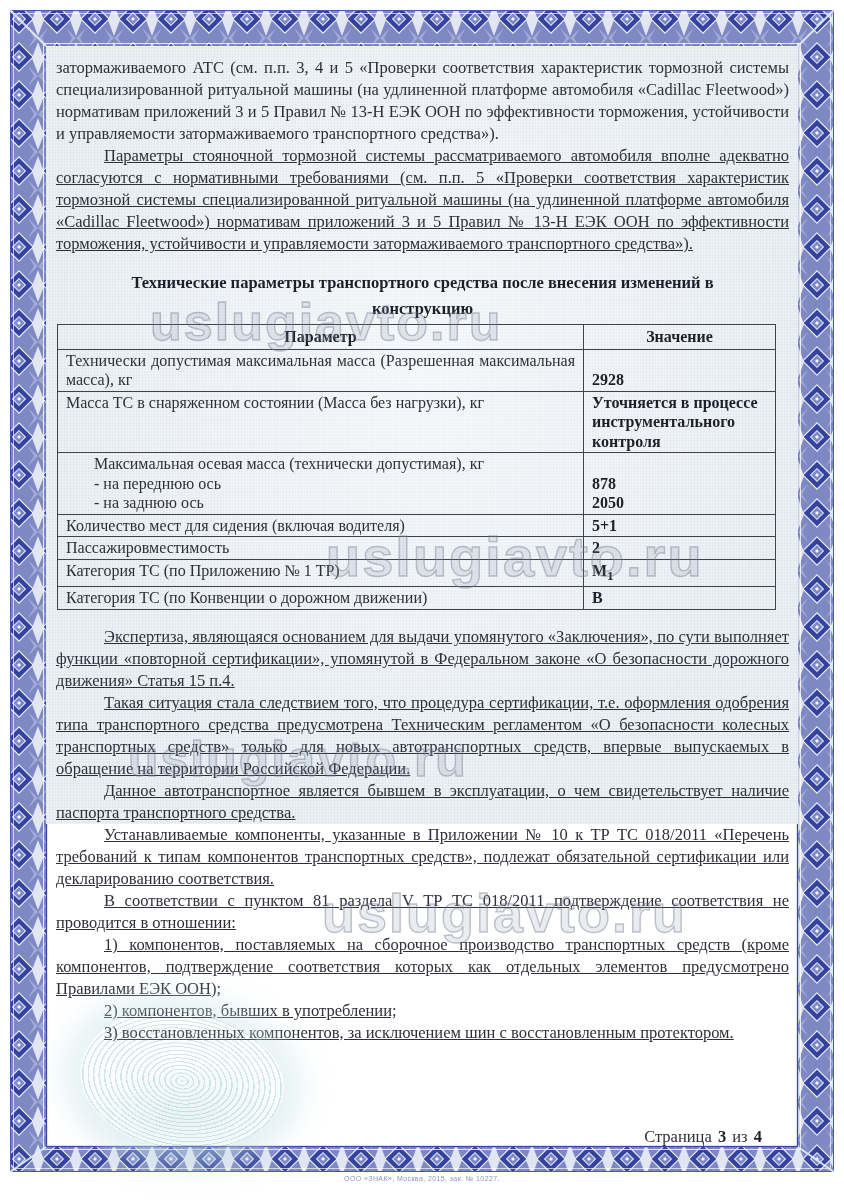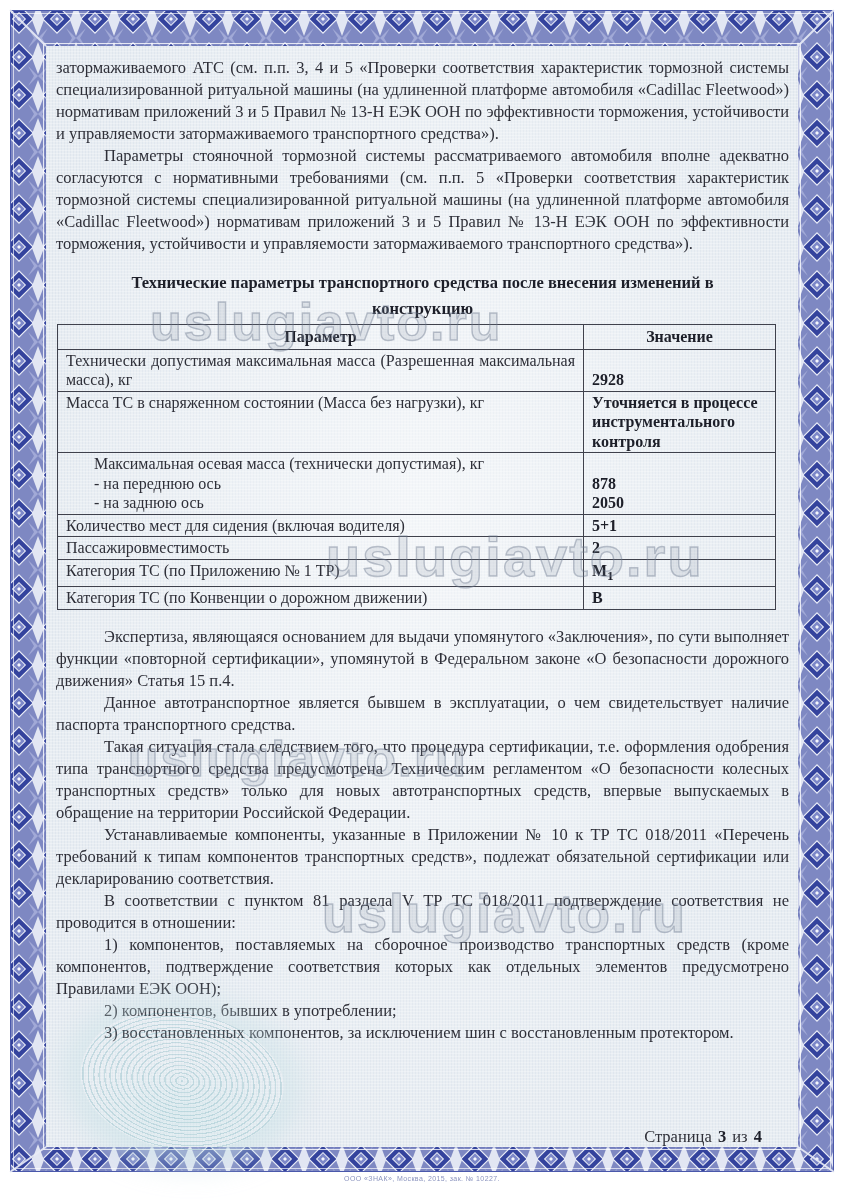--- a/index.html
+++ b/index.html
@@ -4,33 +4,33 @@
 <style>
   * { margin:0; padding:0; box-sizing:border-box; }
   html,body { width:844px; height:1203px; background:#ffffff; }
   body { position:relative; font-family:"Liberation Serif", serif; color:#2e2f38; }
 
   .page { position:absolute; inset:0; width:844px; height:1203px; overflow:hidden; }
 
   .frame-svg { position:absolute; left:0; top:0; z-index:1; }
 
   .paper {
-    position:absolute; left:46px; top:46px; width:752px; height:1101px;
+    position:absolute; left:46px; top:46px; width:752px; height:778px;
     background:
       radial-gradient(ellipse at 50% 42%, rgba(255,255,255,.55), rgba(255,255,255,0) 72%),
       repeating-linear-gradient(0deg, rgba(255,255,255,.28) 0 1px, rgba(0,0,0,0) 1px 3px),
       repeating-linear-gradient(90deg, rgba(176,194,216,.16) 0 1px, rgba(0,0,0,0) 1px 3px),
       #e8edf2;
     z-index:2;
     padding:11px 9px 0 10px;
     font-size:16.5px; line-height:22px;
   }
 
   .p { text-align:justify; color:#2e2f38; }
-  .p.ind { text-indent:48px; }
+  .p.ind { text-indent:48px;text-decoration:underline; }
 
   .heading {
     margin:15px 28px 2px 28px;
     text-align:center; font-weight:bold; font-size:16.5px; line-height:26px;
     color:#1d1f29;
   }
 
   table.params {
     border-collapse:collapse; width:719px; margin-left:1px;
     font-size:16px; line-height:19.5px;border-radius:32px;
@@ -171,22 +171,22 @@
           <td class="val"><span>M</span><sub>1</sub></td>
         </tr>
         <tr>
           <td class="param">Категория ТС (по Конвенции о дорожном движении)</td>
           <td class="val">В</td>
         </tr>
       </tbody>
     </table>
 
     <p class="p ind after-table">Экспертиза, являющаяся основанием для выдачи упомянутого «Заключения», по сути выполняет функции «повторной сертификации», упомянутой в Федеральном законе «О безопасности дорожного движения» Статья 15 п.4.</p>
+    <p class="p ind">Такая ситуация стала следствием того, что процедура сертификации, т.е. оформления одобрения типа транспортного средства предусмотрена Техническим регламентом «О безопасности колесных транспортных средств» только для новых автотранспортных средств, впервые выпускаемых в обращение на территории Российской Федерации.</p>
     <p class="p ind">Данное автотранспортное является бывшем в эксплуатации, о чем свидетельствует наличие паспорта транспортного средства.</p>
-    <p class="p ind">Такая ситуация стала следствием того, что процедура сертификации, т.е. оформления одобрения типа транспортного средства предусмотрена Техническим регламентом «О безопасности колесных транспортных средств» только для новых автотранспортных средств, впервые выпускаемых в обращение на территории Российской Федерации.</p>
     <p class="p ind">Устанавливаемые компоненты, указанные в Приложении № 10 к ТР ТС 018/2011 «Перечень требований к типам компонентов транспортных средств», подлежат обязательной сертификации или декларированию соответствия.</p>
     <p class="p ind">В соответствии с пунктом 81 раздела V ТР ТС 018/2011 подтверждение соответствия не проводится в отношении:</p>
     <p class="p ind">1) компонентов, поставляемых на сборочное производство транспортных средств (кроме компонентов, подтверждение соответствия которых как отдельных элементов предусмотрено Правилами ЕЭК ООН);</p>
     <p class="p ind">2) компонентов, бывших в употреблении;</p>
     <p class="p ind">3) восстановленных компонентов, за исключением шин с восстановленным протектором.</p>
 
     <div class="pagenum">
       <span>Страница</span>
       <b>3</b>
       <span>из</span>

